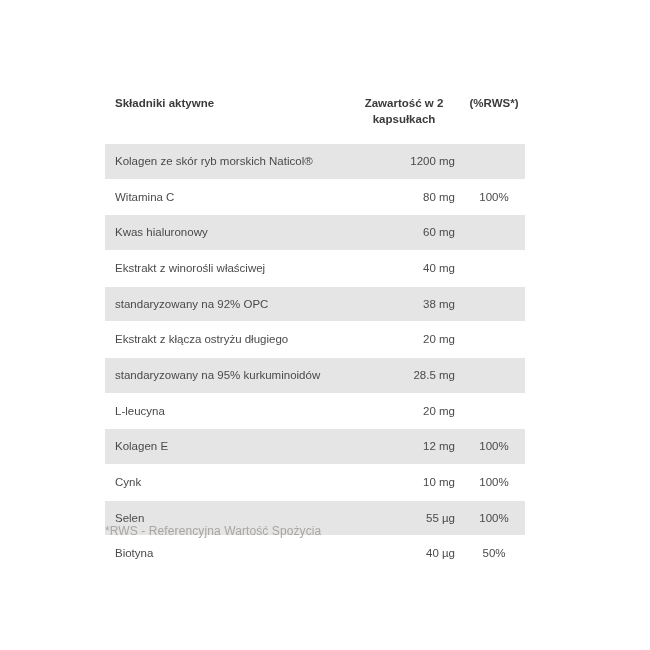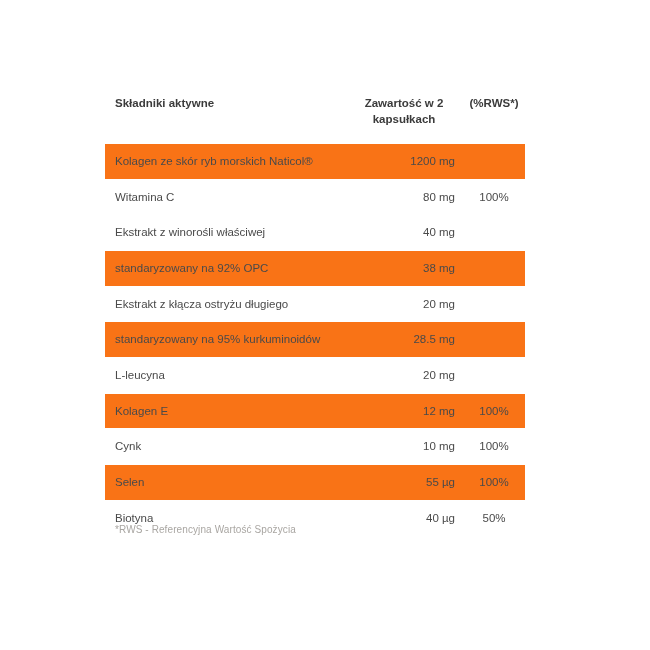--- a/index.html
+++ b/index.html
@@ -57,44 +57,44 @@
 
   tbody td {
     font-size: 11.5px;
     color: #4a4a4a;
     line-height: 1.45;
     vertical-align: middle;
     border-top: 1px solid #ffffff;
     border-bottom: 1px solid #ffffff;
   }
   tbody tr.shade td {
-    background: #f97316;
+    background: #e5e5e5;
   }
   tbody tr.plain td {
     background: #ffffff;
   }
   td.t-name {
     text-align: left;
     padding: 9px 16px 9px 10px;
   }
   td.t-amt {
     text-align: right;
     padding: 9px 4px;
     white-space: nowrap;
   }
   td.t-rws {
     text-align: center;
     padding: 9px 4px 9px 8px;
     white-space: nowrap;
   }
   .footnote {
     position: absolute;
-    left: 115px;
+    left: 105px;
     top: 524px;
-    font-size: 10px;
+    font-size: 12px;
     color: #a9a6a2;
     letter-spacing: 0.1px;
   }
 </style>
 </head>
 <body>
 
 <div class="page">
 
   <div class="table-wrap">
@@ -114,20 +114,25 @@
       <tbody>
         <tr class="shade">
           <td class="t-name">Kolagen ze skór ryb morskich Naticol®</td>
           <td class="t-amt">1200 mg</td>
           <td class="t-rws"></td>
         </tr>
         <tr class="plain">
           <td class="t-name">Witamina C</td>
           <td class="t-amt">80 mg</td>
           <td class="t-rws">100%</td>
+        </tr>
+        <tr class="shade">
+          <td class="t-name">Kwas hialuronowy</td>
+          <td class="t-amt">60 mg</td>
+          <td class="t-rws"></td>
         </tr>
         <tr class="plain">
           <td class="t-name">Ekstrakt z winorośli właściwej</td>
           <td class="t-amt">40 mg</td>
           <td class="t-rws"></td>
         </tr>
         <tr class="shade">
           <td class="t-name">standaryzowany na 92% OPC</td>
           <td class="t-amt">38 mg</td>
           <td class="t-rws"></td>

